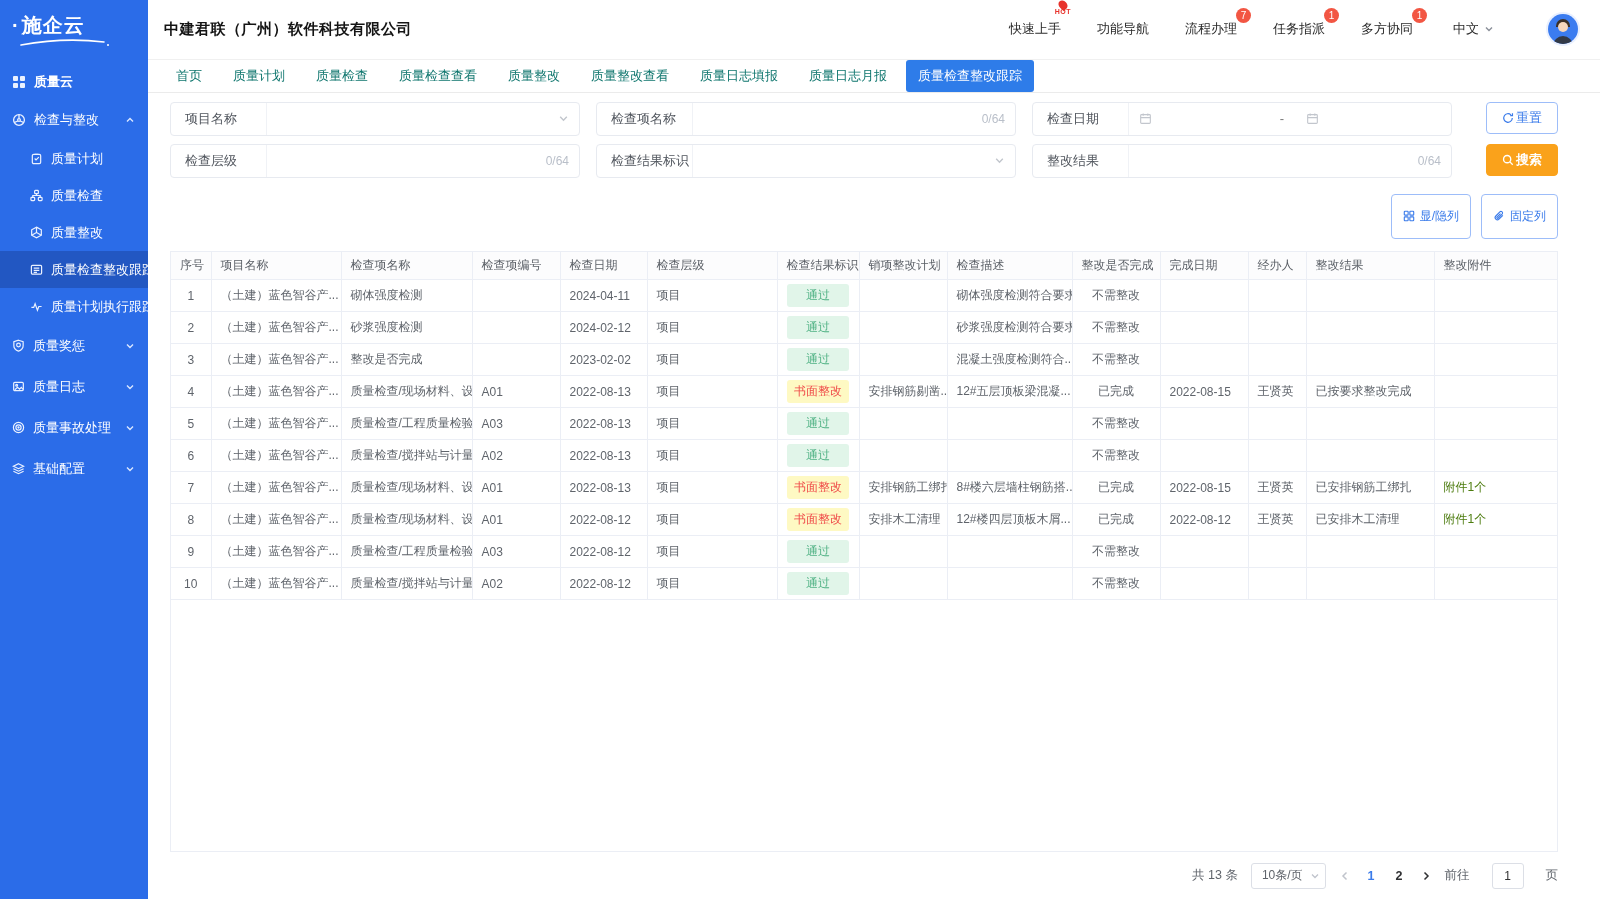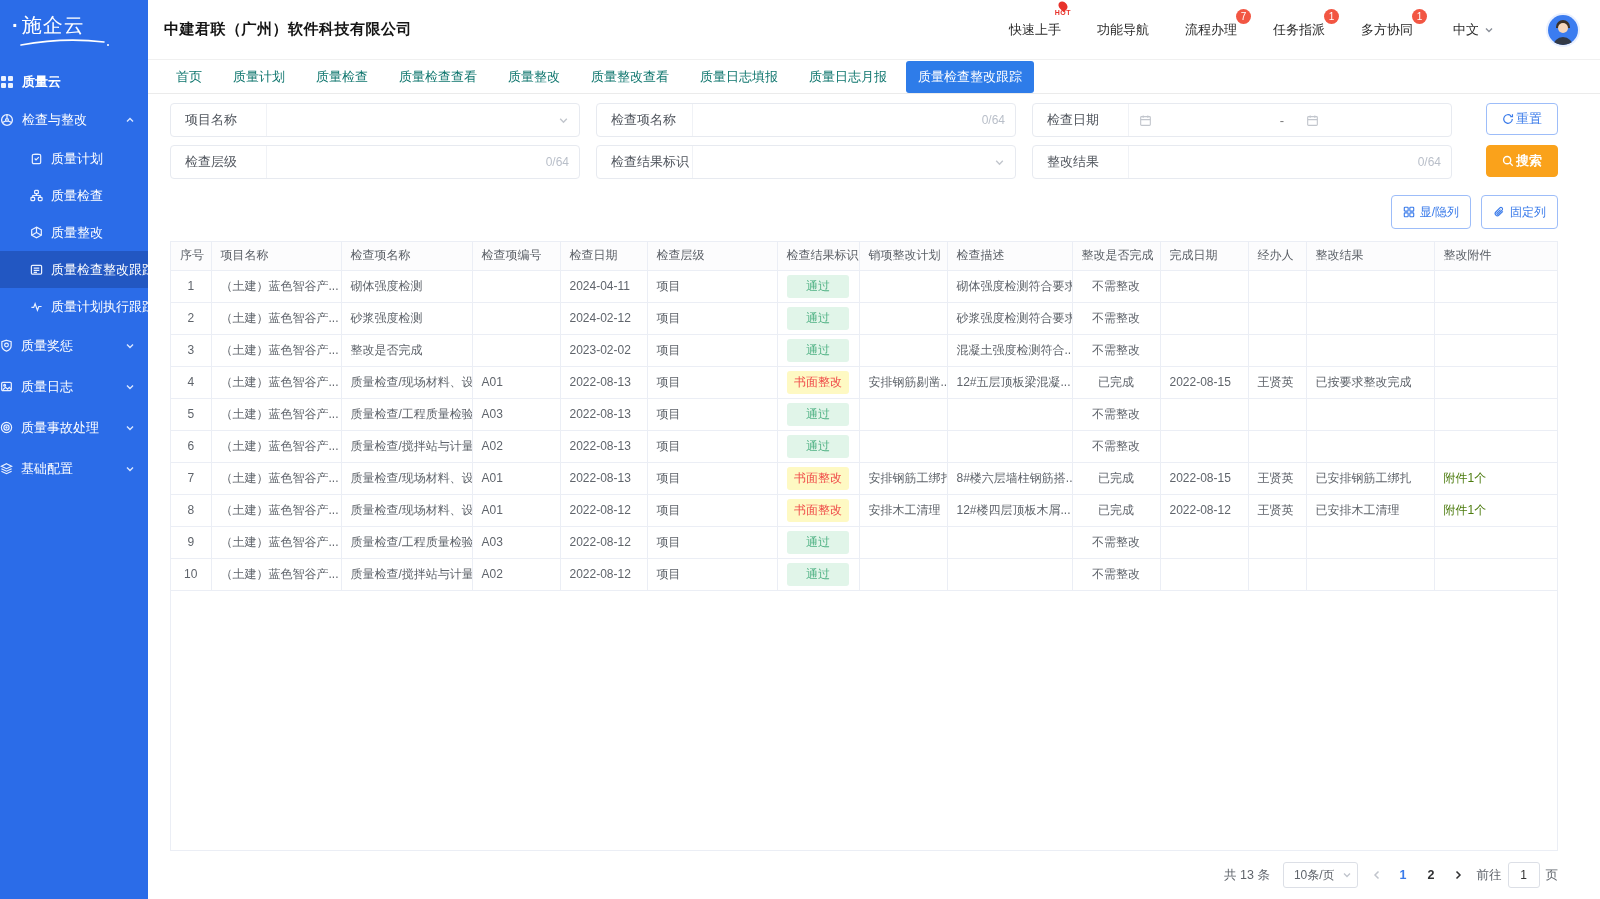--- a/index.html
+++ b/index.html
@@ -2,24 +2,24 @@
 <html><head>
 <meta charset="utf-8">
 <style>
   * { box-sizing: border-box; margin: 0; padding: 0; }
   html,body { width:1600px; height:899px; overflow:hidden; }
   body { display:flex; background:#fff; font-family:"Liberation Sans","DejaVu Sans",sans-serif; }
 
   
   .sidebar { width:148px; min-width:148px; height:100%; background:#2b6ce8; color:#fff; }
   .logo-wrap { padding:12px 0 2px 12px; height:58px; position:relative; }
-  .logo-text { font-size:20px; font-weight:400; letter-spacing:1px; }
+  .logo-text { font-size:20px; font-weight:700; letter-spacing:1px; }
   .logo-text::before { content:"·"; margin-right:2px; font-weight:700; }
   .logo-swoosh { display:block; margin-left:6px; }
-  .side-item { height:37px; display:flex; align-items:center; padding-left:0; font-size:13px; cursor:pointer; white-space:nowrap; }
+  .side-item { height:37px; display:flex; align-items:center; padding-left:12px; font-size:13px; cursor:pointer; white-space:nowrap; }
   .side-item .sicon { display:flex; margin-right:8px; color:#eaf1ff; }
   .side-home { margin-top:6px; height:36px; font-weight:700; }
   .side-group { height:40px; }
   .side-group .chev { margin-left:auto; margin-right:13px; display:flex; color:#dbe7ff; }
   .side-sub .side-item { padding-left:30px; height:37px; }
   .side-sub .side-item.active { background:#2257c2; }
   .side-bottom .side-item { height:41px; }
 
   
   .main { flex:1; display:flex; flex-direction:column; }
@@ -52,21 +52,21 @@
   .chev-r { margin-left:auto; display:flex; color:#c2c6cd; }
   .cal { display:flex; color:#c2c6cd; }
   .dsep { color:#777; }
   .sp { flex:1; }
   .btn { width:72px; height:32px; border-radius:4px; display:flex; align-items:center; justify-content:center; gap:2px; font-size:13px; cursor:pointer; justify-self:end; }
   .btn-reset { background:#fff; border:1px solid #9dbdf9; color:#3a7bea; }
   .btn-search { background:#faa21b; border:1px solid #faa21b; color:#fff; font-weight:700; }
 
   
   .toolbar { display:flex; justify-content:flex-end; gap:10px; padding:8px 44px 10px 22px; }
-  .tbtn { height:34px; padding:0 11px; border:1px solid #9dbdf9; color:#3a7bea; border-radius:4px; background:#fff; display:flex; align-items:center; gap:5px; font-size:12px; cursor:pointer; }
+  .tbtn { height:45px; padding:0 11px; border:1px solid #9dbdf9; color:#3a7bea; border-radius:4px; background:#fff; display:flex; align-items:center; gap:5px; font-size:12px; cursor:pointer; }
 
   
   .table-wrap { margin:2px 44px 0 22px; border:1px solid #ebeef5; height:616px; overflow:hidden; }
   table { border-collapse:collapse; table-layout:fixed; width:1386px; font-size:12px; }
   th { height:28px; font-weight:400; color:#5a5f66; background:#fcfcfd; text-align:left; padding:0 9px; border-right:1px solid #ebeef5; border-bottom:1px solid #ebeef5; white-space:nowrap; overflow:hidden; }
   td { height:32px; color:#5f646b; padding:0 9px; border-right:1px solid #ebeef5; border-bottom:1px solid #ebeef5; white-space:nowrap; overflow:hidden; }
   th:last-child, td:last-child { border-right:none;margin-top:22px; }
   .badge-mark { display:inline-block; min-width:62px; text-align:center; padding:3px 5px; border-radius:3px; font-size:12px; }
   .badge-pass { background:#e1f5e9; color:#4eb183; }
   .badge-fail { background:#fef9c3; color:#ef4a48; }
@@ -74,21 +74,21 @@
 
   
   .pager { height:48px; display:flex; align-items:center; justify-content:flex-end; gap:13px; padding:0 44px 0 22px; font-size:12.5px; color:#5f646b; }
   .psel { position:relative; height:26px; min-width:66px; border:1px solid #dcdfe6; border-radius:3px; display:flex; align-items:center; padding:0 22px 0 10px; font-size:12px; color:#5f646b; cursor:pointer; }
   .psel .chev { position:absolute; right:5px; display:flex; color:#c0c4cc; }
   .parr { display:flex; align-items:center; cursor:pointer; }
   .parr.prev { color:#c0c4cc; }
   .parr.next { color:#303133; }
   .pnum { padding:0 4px; color:#303133; font-weight:700; cursor:pointer; }
   .pnum.cur { color:#3a7bea; }
-  .goto { display:flex; align-items:center; gap:6px; }
+  .goto { display:flex; align-items:center; gap:22px; }
   .goto-input { width:32px; height:26px; border:1px solid #dcdfe6; border-radius:3px; text-align:center; font-size:12px; color:#333; font-family:inherit; }
 </style>
 </head>
 <body>
 
 <aside class="sidebar">
   <div class="logo-wrap">
     <span class="logo-text">施企云</span>
     <svg class="logo-swoosh" width="92" height="10" viewBox="0 0 92 10">
         <path d="M3 6 Q 46 -2 86 3" stroke="#fff" stroke-width="1.6" fill="none" stroke-linecap="round"></path>

